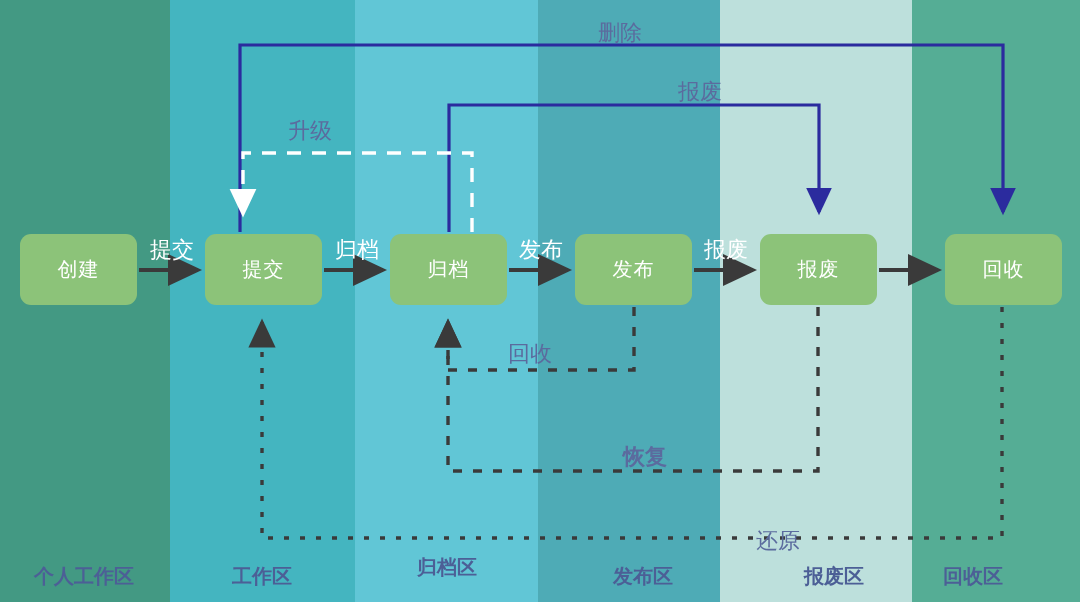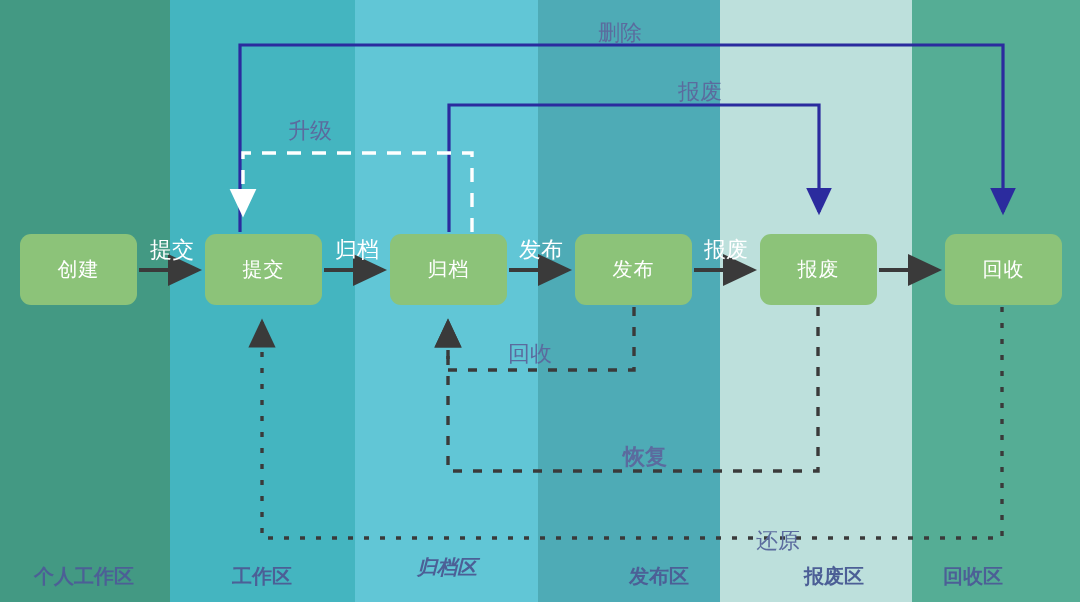--- a/index.html
+++ b/index.html
@@ -157,19 +157,19 @@
       <div class="edge-label blue" style="left: 700px; top: 92px;">报废</div>
       <div class="edge-label blue" style="left: 310px; top: 131px;">升级</div>
       <div class="edge-label blue" style="left: 530px; top: 354px;">回收</div>
       <div class="edge-label blue" style="left: 645px; top: 457px; font-weight: bold;">恢复</div>
       <div class="edge-label blue" style="left: 778px; top: 521px; margin-top: 20px;">还原</div>
     </div>
 
   <div id="zone-layer">
       <div class="zone-label" style="left: 84px; top: 563px;">个人工作区</div>
       <div class="zone-label" style="left: 262px; top: 563px; text-align: right;">工作区</div>
-      <div class="zone-label" style="left: 447px; top: 554px; font-style: italic;">归档区</div>
-      <div class="zone-label" style="left: 659px; top: 563px;">发布区</div>
+      <div class="zone-label" style="left: 447px; top: 554px;">归档区</div>
+      <div class="zone-label" style="left: 643px; top: 563px;">发布区</div>
       <div class="zone-label" style="left: 834px; top: 563px;">报废区</div>
       <div class="zone-label" style="left: 973px; top: 563px;">回收区</div>
     </div>
 
 </div>
 
 </body></html>

